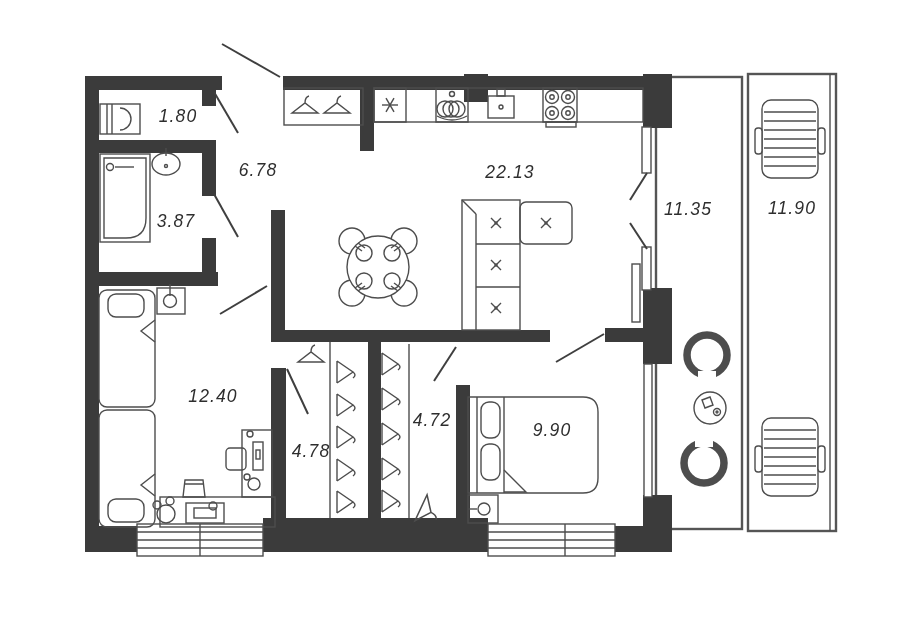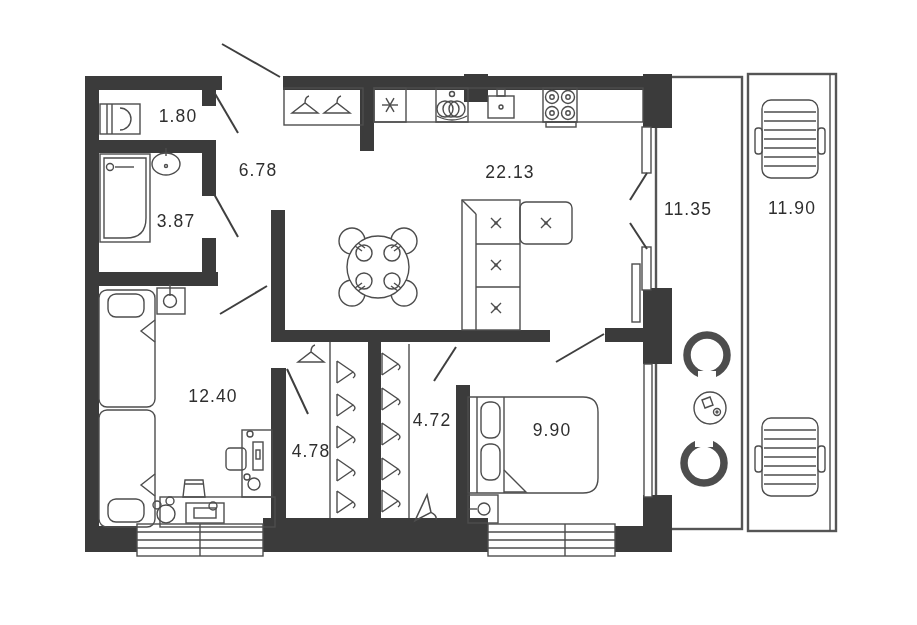--- a/index.html
+++ b/index.html
@@ -1,17 +1,17 @@
 <!DOCTYPE html>
 <html><head>
 <meta charset="utf-8">
 <title>Floor plan</title>
 <style>
   html,body{margin:0;padding:0;background:#ffffff;}
-  .stage{position:relative;width:917px;height:625px;background:#ffffff;overflow:hidden;}
+  .stage{position:relative;width:917px;height:625px;background:#ffffff;overflow:hidden;font-style:italic;}
   svg{position:absolute;left:0;top:0;}
   .ln{fill:none;stroke:#4d4d4d;stroke-width:1.4;}
   .lnf{fill:#ffffff;stroke:#4d4d4d;stroke-width:1.4;}
   .thk{fill:none;stroke:#555;stroke-width:2.4;}
   .d{fill:none;stroke:#3f3f3f;stroke-width:2;}
   .gap{stroke:#ffffff;stroke-width:10;fill:none;}
   .ring{fill:#ffffff;stroke:#4d4d4d;stroke-width:7.5;}
   text{font-family:"Liberation Sans",sans-serif;font-size:17.5px;letter-spacing:1.1px;text-anchor:middle;}
 </style>
 </head>

